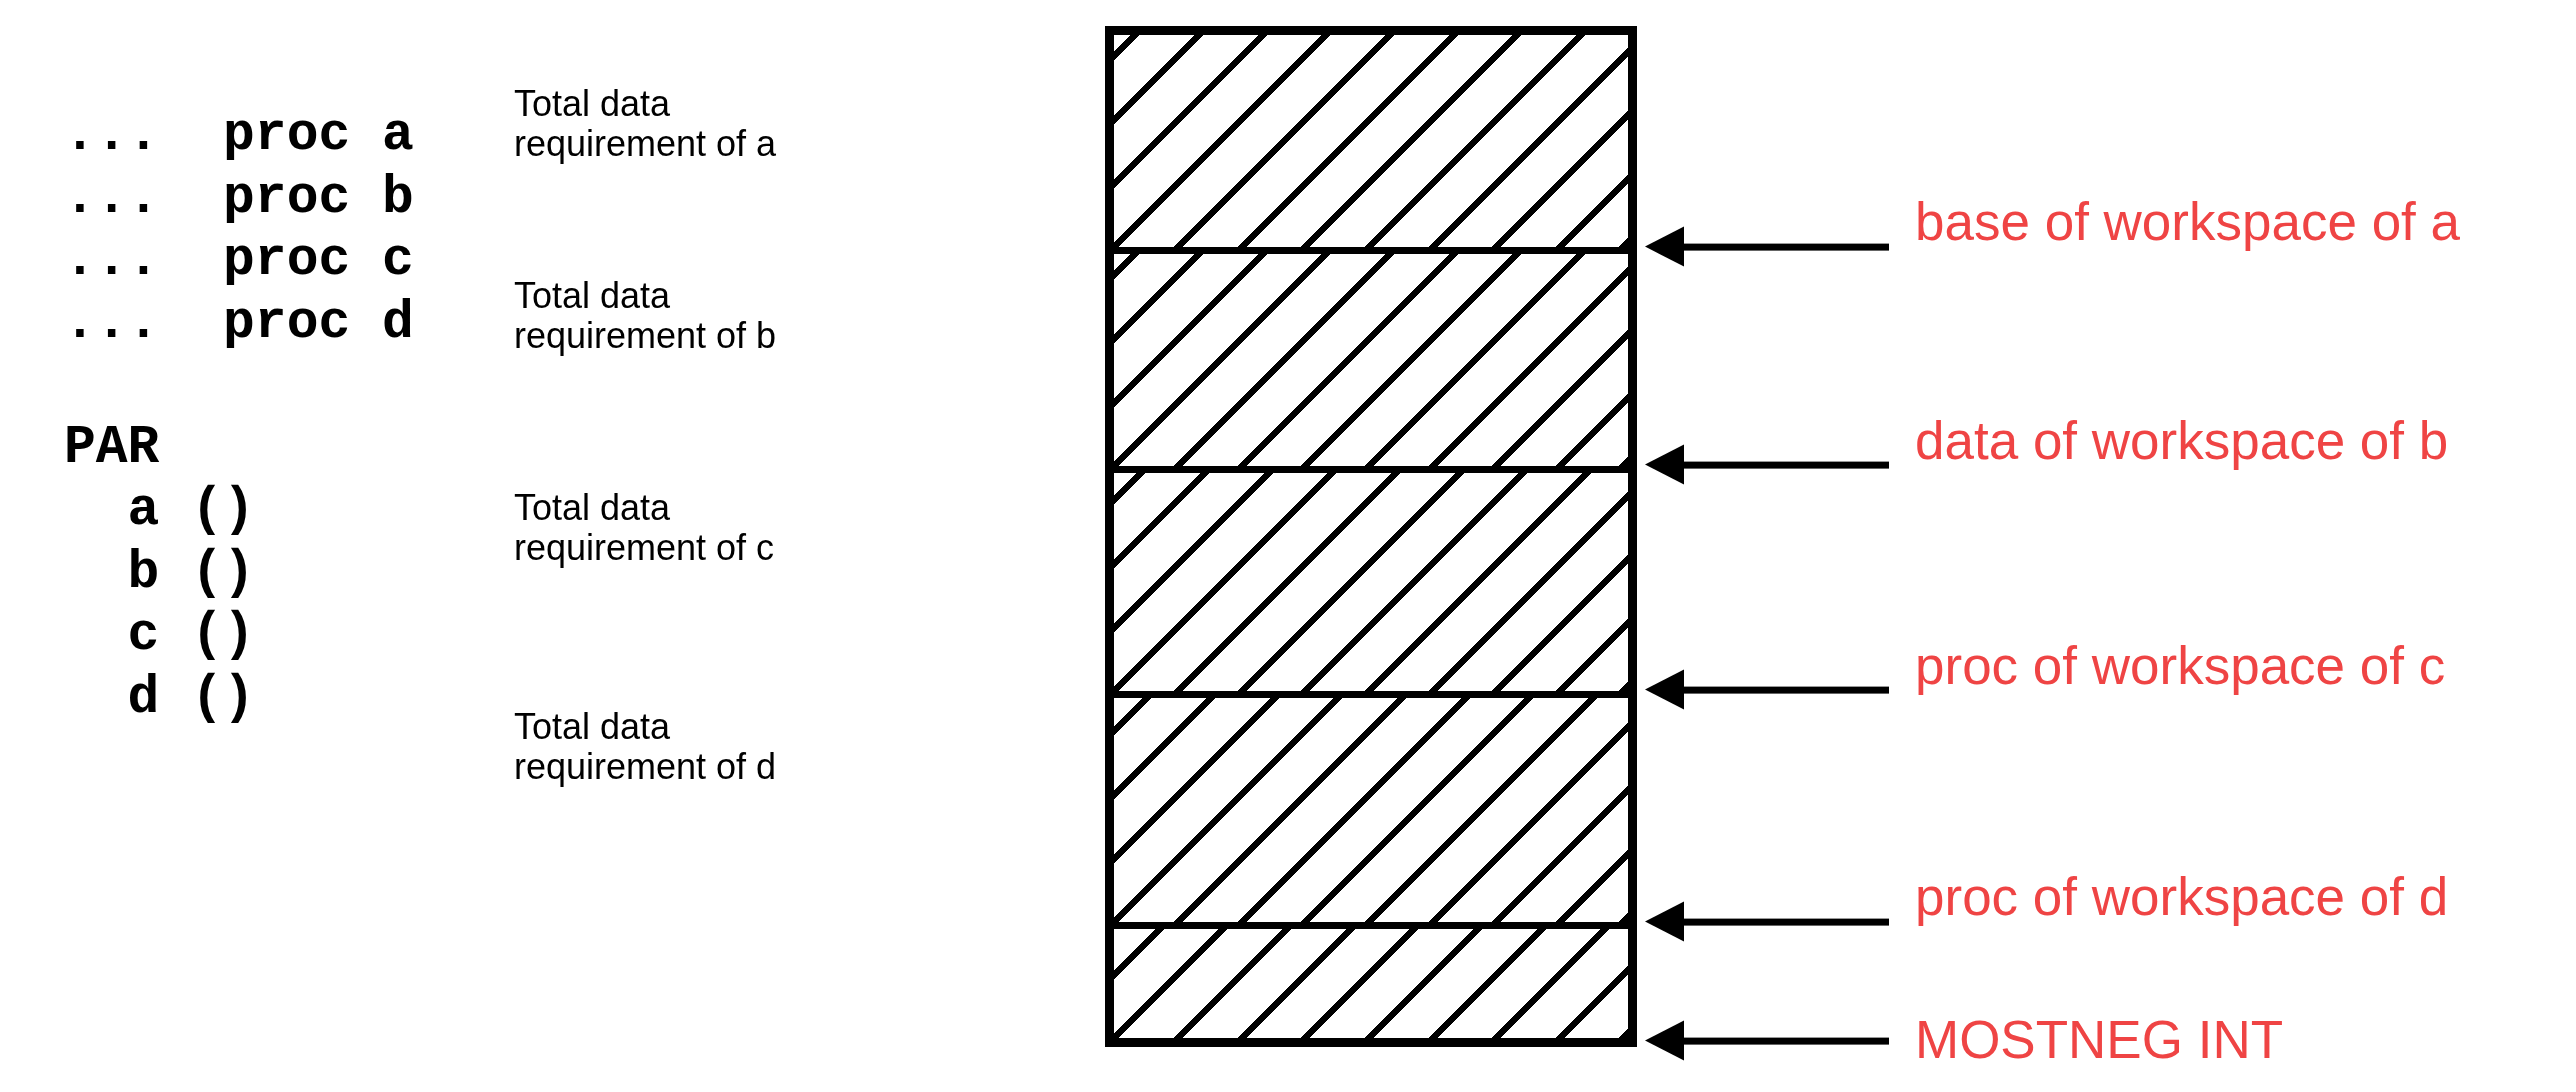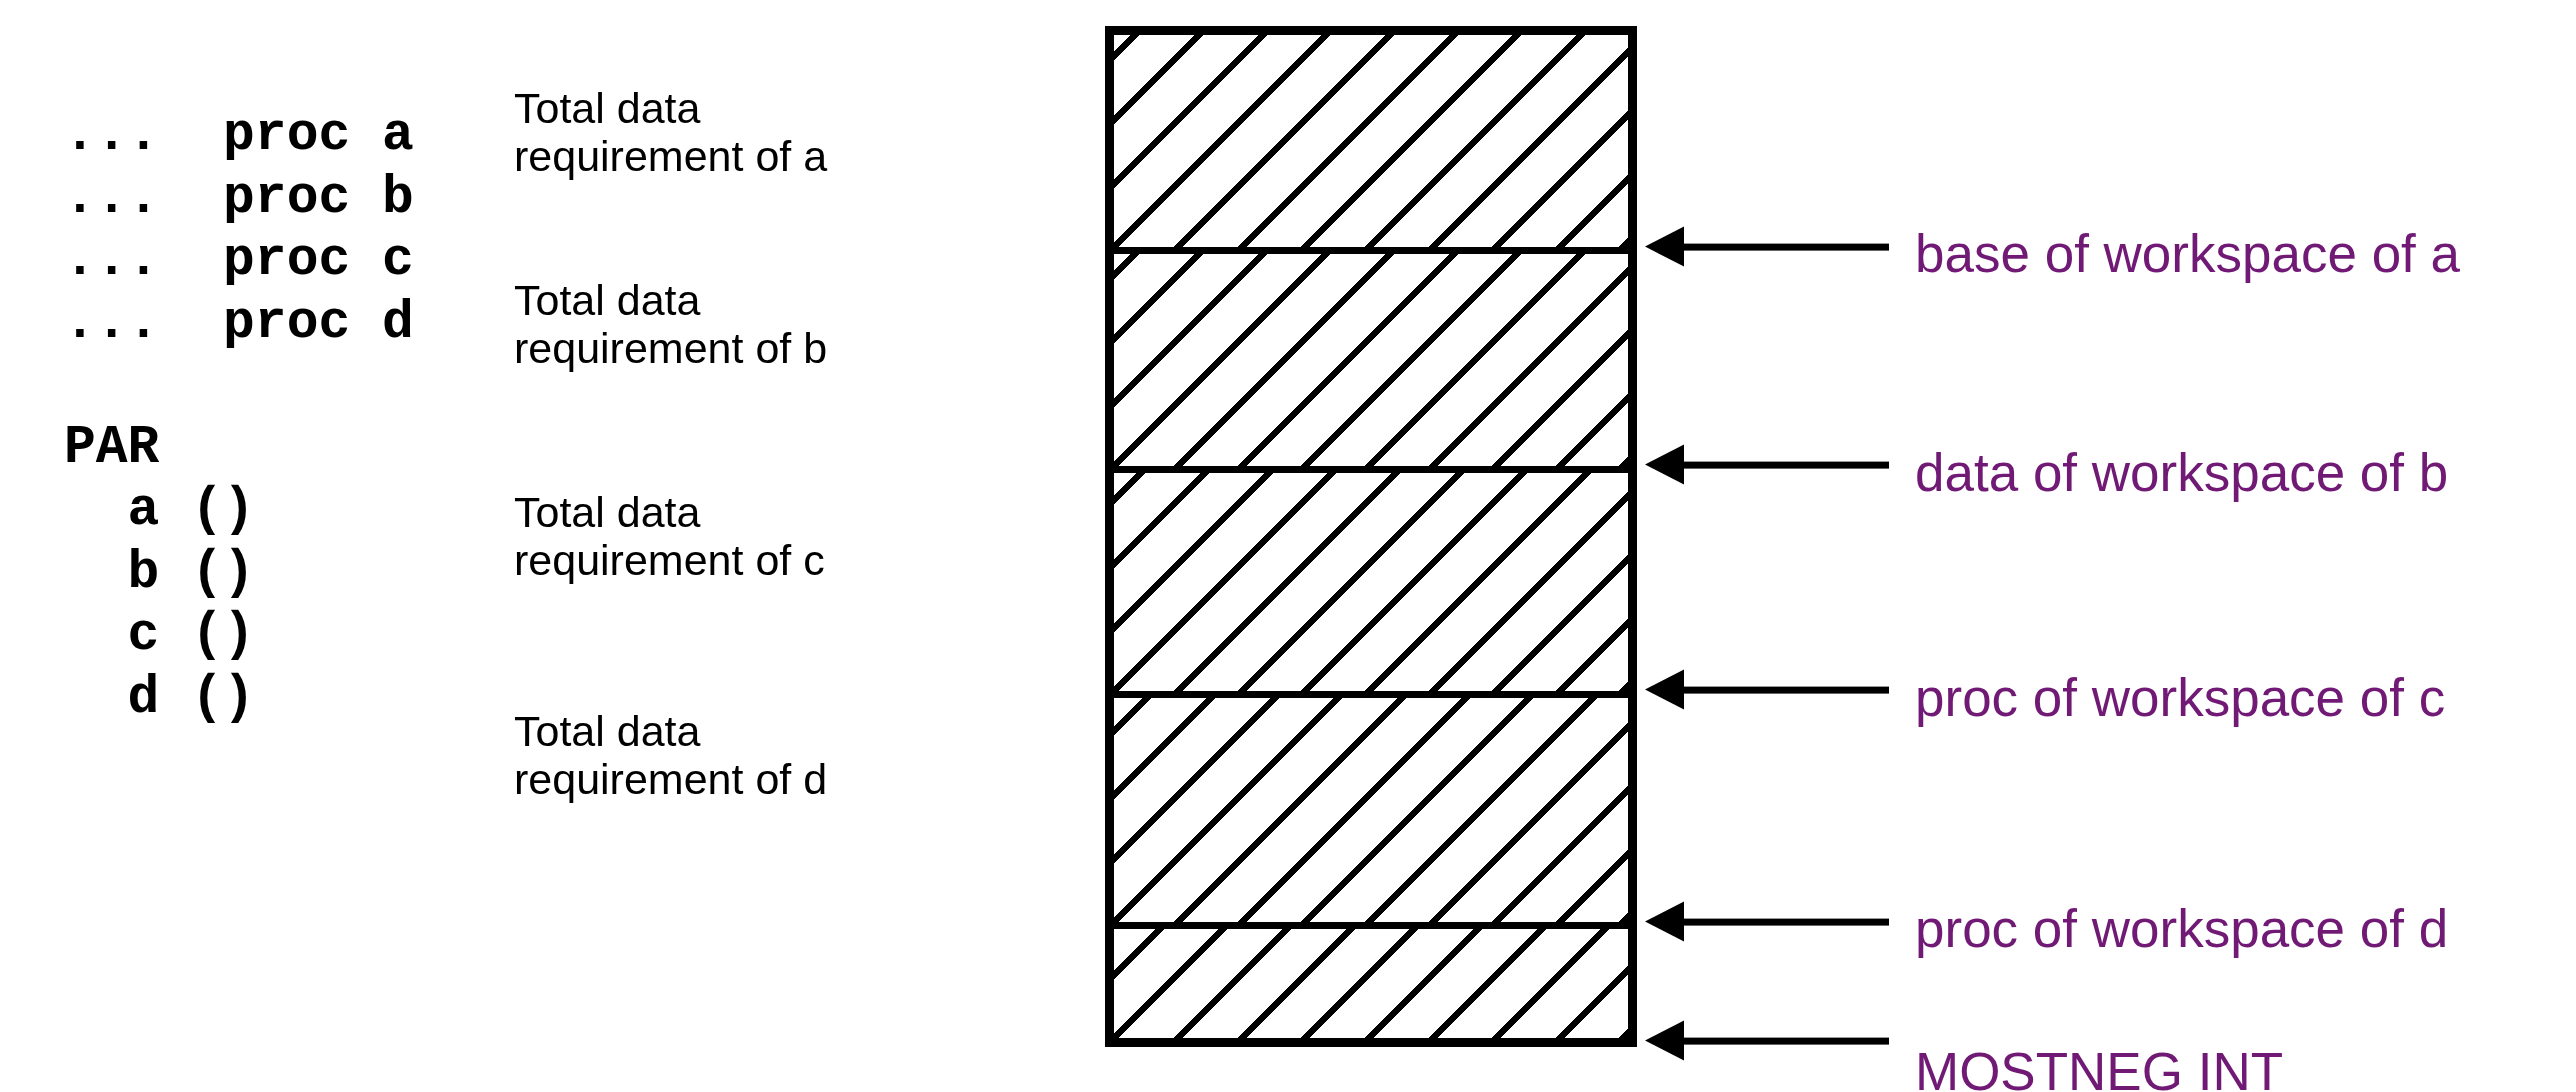--- a/index.html
+++ b/index.html
@@ -18,21 +18,21 @@
     font-weight: bold;
     font-size: 53px;
     line-height: 1.18;
     white-space: pre;
     color: #000;
     margin-top: 20px;
   }
   .label {
     position: absolute;
     font-family: Helvetica, Arial, sans-serif;
-    font-size: 43px;
+    font-size: 36px;
     color: #000;
     line-height: 1.12;
     white-space: pre;
   }
   .left-label { left: 514px; }
 
   
   .mem-box {
     position: absolute;
     left: 1105px;
@@ -84,24 +84,23 @@
     height: 0;
     border-top: 20.6px solid transparent;
     border-bottom: 20.6px solid transparent;
     border-right: 39px solid #000;
   }
   .right-label {
     position: absolute;
     left: 1915px;
     font-family: Helvetica, Arial, sans-serif;
     font-size: 53px;
-    color: #701a75;
+    color: #ef4444;
     white-space: pre;
     transform: translateY(-50%);
-    margin-top: 32px;
   }
 </style>
 </head>
 <body>
 
 <div class="code-block">...  proc a
 ...  proc b
 ...  proc c
 ...  proc d
 

